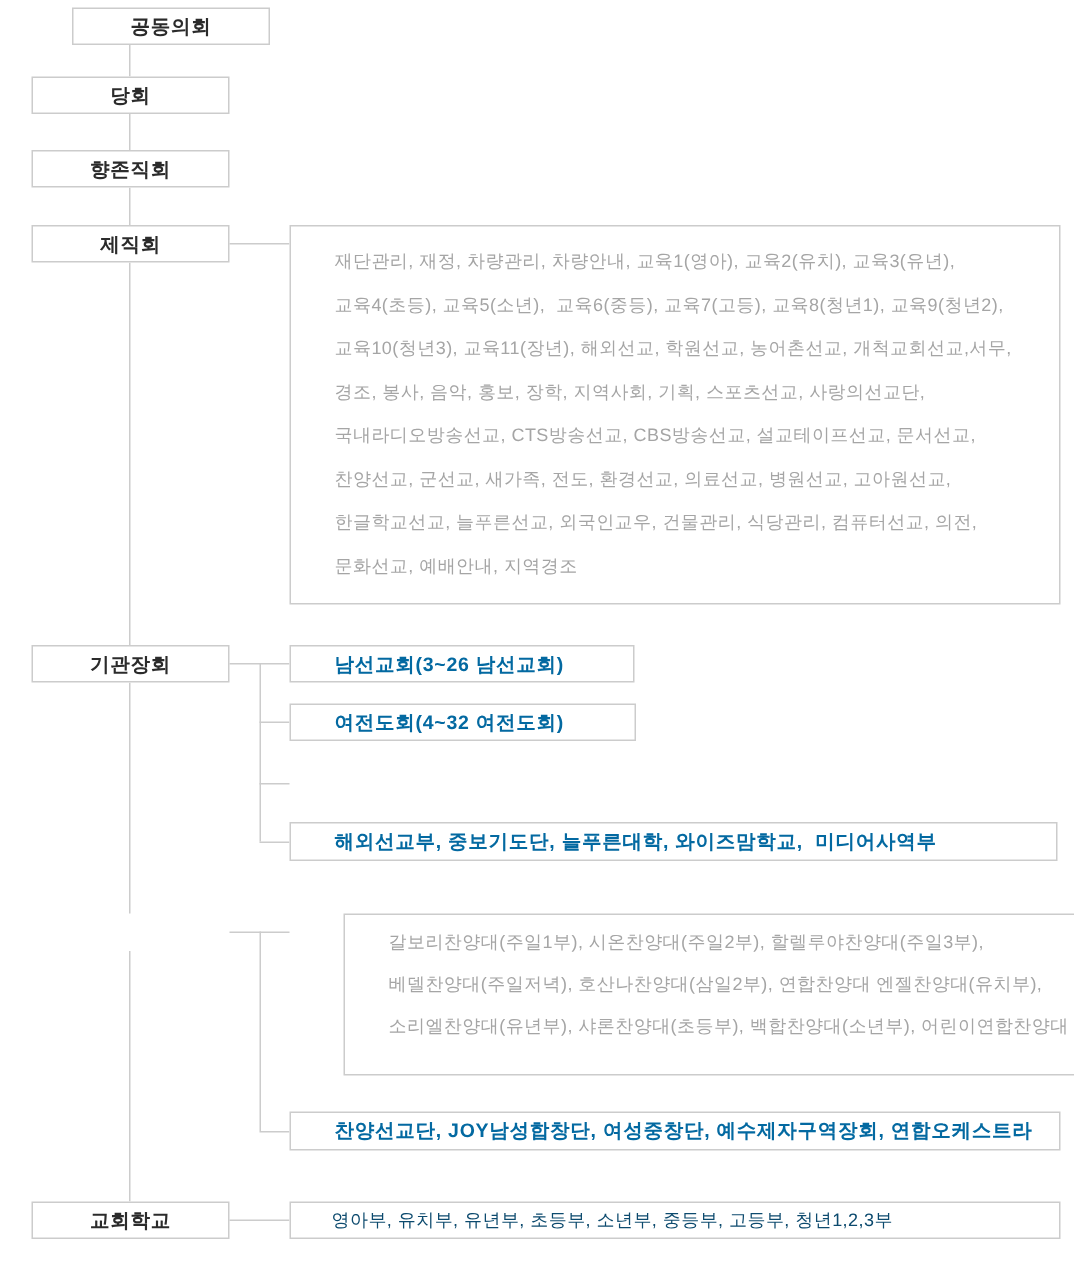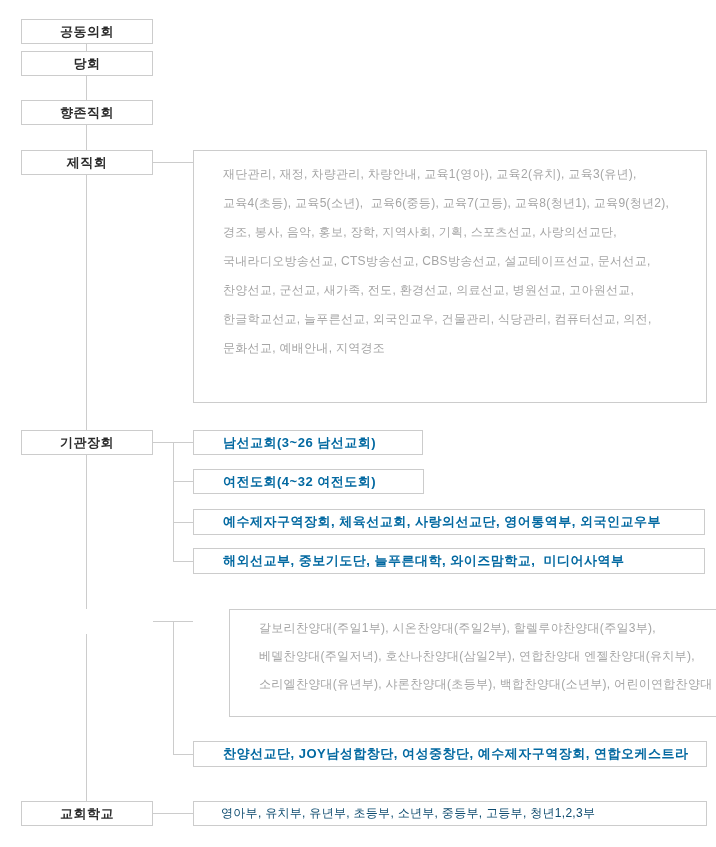--- a/index.html
+++ b/index.html
@@ -80,21 +80,21 @@
 
 <div class="canvas">
 
   <div class="vline" style="left:86px; top:30px;  height:21px;"></div>
   <div class="vline" style="left:86px; top:76px;  height:24px;"></div>
   <div class="vline" style="left:86px; top:125px; height:25px;"></div>
   <div class="vline" style="left:86px; top:175px; height:255px;"></div>
   <div class="vline" style="left:86px; top:455px; height:154px;"></div>
   <div class="vline" style="left:86px; top:634px; height:167px;"></div>
 
-  <div class="lbox" style="top:19px;">
+  <div class="lbox" style="top:5px;margin-left:27px;">
       <span>공동의회</span>
     </div>
   <div class="lbox" style="top:51px;">
       <span>당회</span>
     </div>
   <div class="lbox" style="top:100px;">
       <span>향존직회</span>
     </div>
   <div class="lbox" style="top:150px;">
       <span>제직회</span>
@@ -103,36 +103,36 @@
       <span>기관장회</span>
     </div>
   <div class="lbox" style="top:801px;">
       <span>교회학교</span>
     </div>
 
   <div class="hline" style="left:153px; top:162px; width:40px;"></div>
   <div class="rbox list-box lh29" style="left:193px; top:150px; width:514px; height:253px;">
     <div class="list-line">재단관리, 재정, 차량관리, 차량안내, 교육1(영아), 교육2(유치), 교육3(유년),</div>
     <div class="list-line">교육4(초등), 교육5(소년),  교육6(중등), 교육7(고등), 교육8(청년1), 교육9(청년2),</div>
+    <div class="list-line">교육10(청년3), 교육11(장년), 해외선교, 학원선교, 농어촌선교, 개척교회선교,서무,</div>
     <div class="list-line">경조, 봉사, 음악, 홍보, 장학, 지역사회, 기획, 스포츠선교, 사랑의선교단,</div>
     <div class="list-line">국내라디오방송선교, CTS방송선교, CBS방송선교, 설교테이프선교, 문서선교,</div>
     <div class="list-line">찬양선교, 군선교, 새가족, 전도, 환경선교, 의료선교, 병원선교, 고아원선교,</div>
     <div class="list-line">한글학교선교, 늘푸른선교, 외국인교우, 건물관리, 식당관리, 컴퓨터선교, 의전,</div>
     <div class="list-line">문화선교, 예배안내, 지역경조</div>
   </div>
 
   <div class="hline" style="left:153px; top:442px; width:40px;"></div>
   <div class="vline" style="left:173px; top:442px; height:119px;"></div>
   <div class="hline" style="left:173px; top:481px; width:20px;"></div>
   <div class="hline" style="left:173px; top:522px; width:20px;"></div>
   <div class="hline" style="left:173px; top:561px; width:20px;"></div>
 
   <div class="rbox bold-box" style="left:193px; top:430px; width:230px; height:25px;"><span>남선교회(3~26 남선교회)</span></div>
   <div class="rbox bold-box" style="left:193px; top:469px; width:231px; height:25px;"><span>여전도회(4~32 여전도회)</span></div>
-  <div class="rbox bold-box" style="left:193px; top:509px; width:512px; height:26px;"><span>예수제자구역장회, 체육선교회, 사랑의선교단, 영어통역부, 외국인교우부</span></div>
   <div class="rbox bold-box" style="left:193px; top:548px; width:512px; height:26px;"><span>해외선교부, 중보기도단, 늘푸른대학, 와이즈맘학교,  미디어사역부</span></div>
 
   <div class="hline" style="left:153px; top:621px; width:40px;"></div>
   <div class="vline" style="left:173px; top:621px; height:133px;"></div>
   <div class="hline" style="left:173px; top:754px; width:20px;"></div>
 
   <div class="rbox list-box lh28" style="left:193px; top:609px; width:514px; height:108px;">
     <div class="list-line">갈보리찬양대(주일1부), 시온찬양대(주일2부), 할렐루야찬양대(주일3부),</div>
     <div class="list-line">베델찬양대(주일저녁), 호산나찬양대(삼일2부), 연합찬양대 엔젤찬양대(유치부),</div>
     <div class="list-line">소리엘찬양대(유년부), 샤론찬양대(초등부), 백합찬양대(소년부), 어린이연합찬양대</div>

